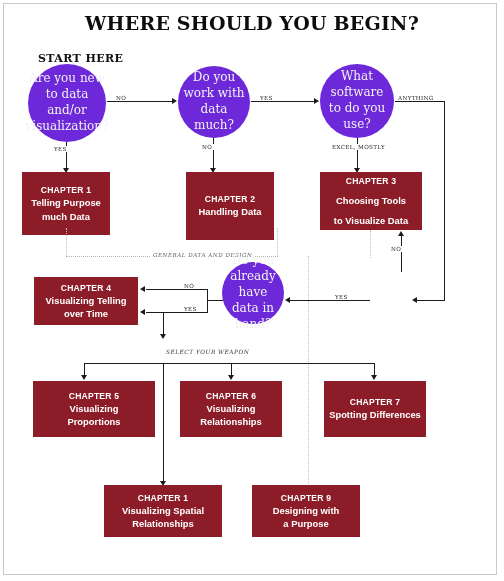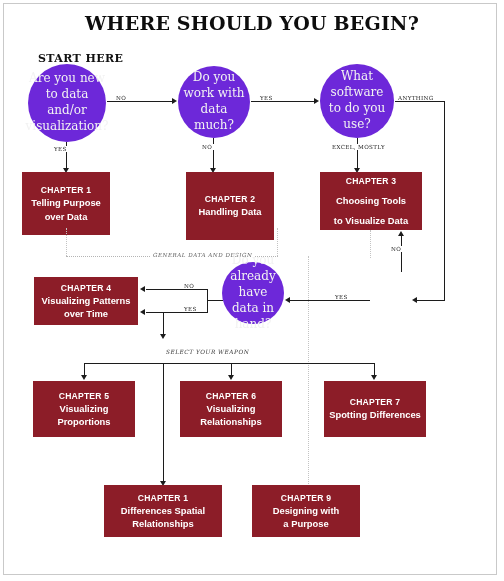--- a/index.html
+++ b/index.html
@@ -197,21 +197,21 @@
   <div class="arrow down" style="left:210px;top:168px;"></div>
   <div class="elabel" style="left:200px;top:144px;">NO</div>
 
   <div class="ln vl" style="left:357px;top:138px;height:32px;"></div>
   <div class="arrow down" style="left:354px;top:168px;"></div>
   <div class="elabel" style="left:330px;top:144px;">EXCEL, MOSTLY</div>
 
   <div class="chapter" style="left:22px;top:172px;width:88px;height:63px;">
     <div class="cnum">CHAPTER 1</div>
     <div class="ctitle">Telling Purpose</div>
-    <div class="ctitle">over Data</div>
+    <div class="ctitle">much Data</div>
   </div>
 
   <div class="chapter" style="left:186px;top:172px;width:88px;height:68px;">
     <div class="cnum">CHAPTER 2</div>
     <div class="ctitle">Handling Data</div>
   </div>
 
   <div class="chapter" style="left:320px;top:172px;width:102px;height:58px;justify-content:space-between;">
     <div class="cnum">CHAPTER 3</div>
     <div class="ctitle">Choosing Tools</div>
@@ -221,21 +221,21 @@
   <div class="dottedv" style="left:66px;top:228px;height:28px;"></div>
   <div class="dottedv" style="left:277px;top:228px;height:28px;"></div>
   <div class="dotted" style="left:66px;top:256px;width:212px;"></div>
   <div class="grouplabel" style="left:150px;top:252px;">GENERAL DATA AND DESIGN</div>
 
   <div class="dottedv" style="left:370px;top:230px;height:28px;"></div>
   <div class="dottedv" style="left:308px;top:256px;height:232px;"></div>
 
   <div class="chapter" style="left:34px;top:277px;width:104px;height:48px;">
     <div class="cnum">CHAPTER 4</div>
-    <div class="ctitle">Visualizing Patterns</div>
+    <div class="ctitle">Visualizing Telling</div>
     <div class="ctitle">over Time</div>
   </div>
 
   <div class="circle" style="left:222px;top:262px;width:62px;height:62px;">
     <span>Do you already have data in hand?</span>
   </div>
 
 
   <div class="ln vl" style="left:401px;top:236px;height:36px;"></div>
   <div class="arrow up" style="left:398px;top:231px;"></div>
@@ -266,40 +266,40 @@
 
   <div class="ln vl" style="left:231px;top:363px;height:14px;"></div>
   <div class="arrow down" style="left:228px;top:375px;"></div>
 
   <div class="ln vl" style="left:374px;top:363px;height:14px;"></div>
   <div class="arrow down" style="left:371px;top:375px;"></div>
 
   <div class="ln vl" style="left:163px;top:363px;height:120px;"></div>
   <div class="arrow down" style="left:160px;top:481px;"></div>
 
-  <div class="chapter" style="left:33px;top:381px;width:102px;height:56px;">
+  <div class="chapter" style="left:33px;top:381px;width:122px;height:56px;">
     <div class="cnum">CHAPTER 5</div>
     <div class="ctitle">Visualizing</div>
     <div class="ctitle">Proportions</div>
   </div>
 
   <div class="chapter" style="left:180px;top:381px;width:102px;height:56px;">
     <div class="cnum">CHAPTER 6</div>
     <div class="ctitle">Visualizing</div>
     <div class="ctitle">Relationships</div>
   </div>
 
   <div class="chapter" style="left:324px;top:381px;width:102px;height:56px;">
     <div class="cnum">CHAPTER 7</div>
     <div class="ctitle">Spotting Differences</div>
   </div>
 
   <div class="chapter" style="left:104px;top:485px;width:118px;height:52px;">
     <div class="cnum">CHAPTER 1</div>
-    <div class="ctitle">Differences Spatial</div>
+    <div class="ctitle">Visualizing Spatial</div>
     <div class="ctitle">Relationships</div>
   </div>
 
   <div class="chapter" style="left:252px;top:485px;width:108px;height:52px;">
     <div class="cnum">CHAPTER 9</div>
     <div class="ctitle">Designing with</div>
     <div class="ctitle">a Purpose</div>
   </div>
 
 </div>

